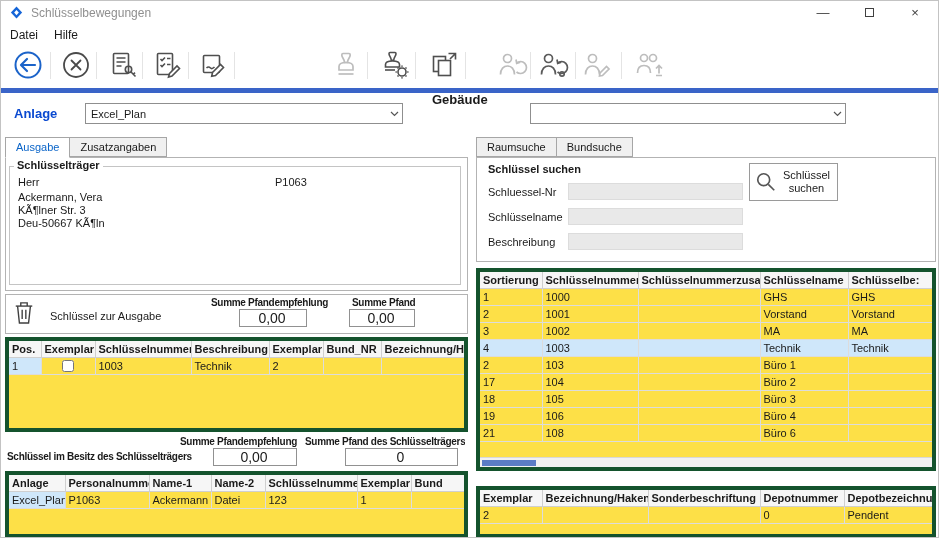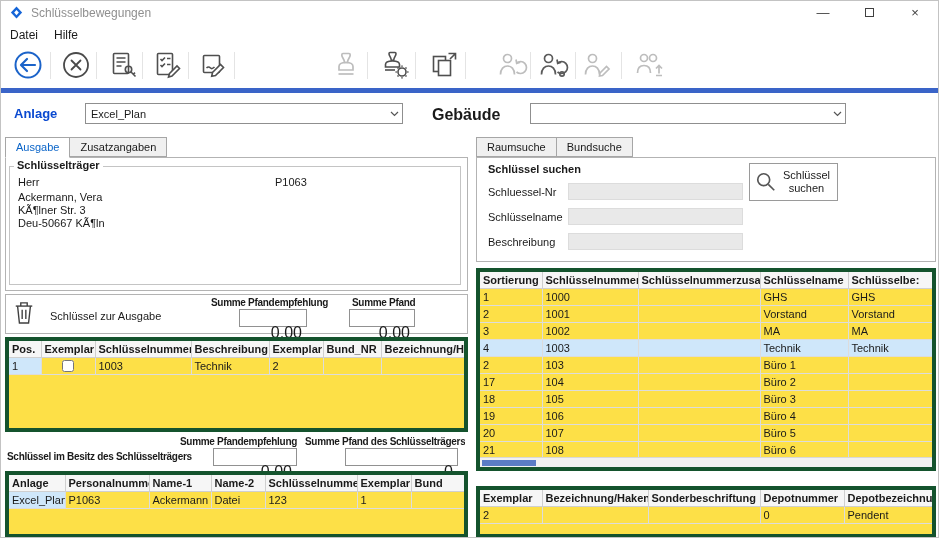--- a/index.html
+++ b/index.html
@@ -11,34 +11,34 @@
 .winbtns{position:absolute;right:1px;top:0;height:25px;display:flex}
 .winbtn{width:46px;height:25px;display:flex;align-items:center;justify-content:center;font-size:13px;color:#404040;cursor:default}
 .maxbox{width:9px;height:9px;border:1px solid #404040;display:inline-block}
 .menubar{position:absolute;left:0;top:25px;width:939px;height:19px;display:flex;align-items:center;padding-left:2px}
 .menu-item{padding:0 8px;font-size:12px}
 .toolbar{position:absolute;left:0;top:44px;width:939px;height:44px;background:#fff}
 .tbi{position:absolute;top:4px;width:34px;height:34px;display:flex;align-items:center;justify-content:center}
 .tsep{position:absolute;top:8px;width:1px;height:27px;background:#e4e4e4}
 .blueline{position:absolute;left:0;top:88px;width:939px;height:5px;background:#3a64c8}
 .label-anlage{position:absolute;left:14px;top:106px;font-size:13px;font-weight:700;color:#0a49d0}
-.label-geb{position:absolute;left:432px;top:106px;font-size:16px;font-weight:700}
+.label-geb{position:absolute;left:432px;top:92px;font-size:13px;font-weight:700}
 .combo{position:absolute;height:21px;border:1px solid #8f8f8f;background:#fff;display:flex;align-items:center;padding-left:5px}
 .combo-val{font-size:11px;flex:1;white-space:nowrap;overflow:hidden}
 .combo-btn{width:16px;height:100%;display:flex;align-items:center;justify-content:center}
 .tabs{position:absolute;top:137px;display:flex;align-items:flex-end;z-index:3}
 .tab{height:20px;line-height:19px;padding:0 10px;font-size:11px;background:#f0f0f0;border:1px solid #a6a6a6;border-left:none;white-space:nowrap}
 .tab:first-child{border-left:1px solid #a6a6a6}
 .tab.active{background:#fff;color:#0a64c8;height:21px;border-bottom:1px solid #fff;margin-bottom:-1px}
 .box{position:absolute;border:1px solid #b3b3b3;background:#fff}
 .grouplabel{position:absolute;background:#fff;padding:0 3px;font-weight:700;z-index:2;font-size:11px}
 .txt{position:absolute;font-size:11px;white-space:nowrap}
 .b{font-weight:700}
 .slabel{font-size:10px;font-weight:700;letter-spacing:-0.3px;white-space:nowrap;overflow:hidden}
-.numbox{position:absolute;border:1px solid #919191;background:#fff;text-align:right;padding:14px 4px 0 2px;font-size:16px}
+.numbox{position:absolute;border:1px solid #919191;background:#fff;text-align:center;padding:0 4px 0 2px;font-size:14px}
 .flat{position:absolute;height:17px;background:#e9e9e9;border:1px solid #dcdcdc;font-size:11px;font-family:inherit;padding:0 3px;width:175px}
 .grid{position:absolute;border:4px solid #14532d;background:#fde047;overflow:hidden}
 .grid table{border-collapse:collapse;table-layout:fixed;width:100%}
 .grid th{font-weight:700;background:#f6f6f6;border:1px solid #cfcfcf;border-top:none;text-align:left;padding:2px 3px;height:13px;font-size:11px;white-space:nowrap;overflow:hidden}
 .grid td{border:1px solid #dcdcdc;padding:2px 3px;height:12px;font-size:11px;white-space:nowrap;overflow:hidden}
 .grid th:first-child,.grid td:first-child{border-left:none}
 .grid th:last-child,.grid td:last-child{border-right:none}
 .grid td.hl{background:#cfe7fa}
 .grid tr.sel td{background:#cfe7fa}
 .grid td input[type=checkbox]{width:12px;height:12px;display:block;margin:0 auto}
@@ -399,27 +399,20 @@
           <td></td>
         </tr>
         <tr>
           <td>19</td>
           <td>106</td>
           <td></td>
           <td>Büro 4</td>
           <td></td>
         </tr>
         <tr>
-          <td>20</td>
-          <td>107</td>
-          <td></td>
-          <td>Büro 5</td>
-          <td></td>
-        </tr>
-        <tr>
           <td>21</td>
           <td>108</td>
           <td></td>
           <td>Büro 6</td>
           <td></td>
         </tr>
       </tbody>
   </table>
   <div class="hscroll">
     <div class="hthumb"></div>

